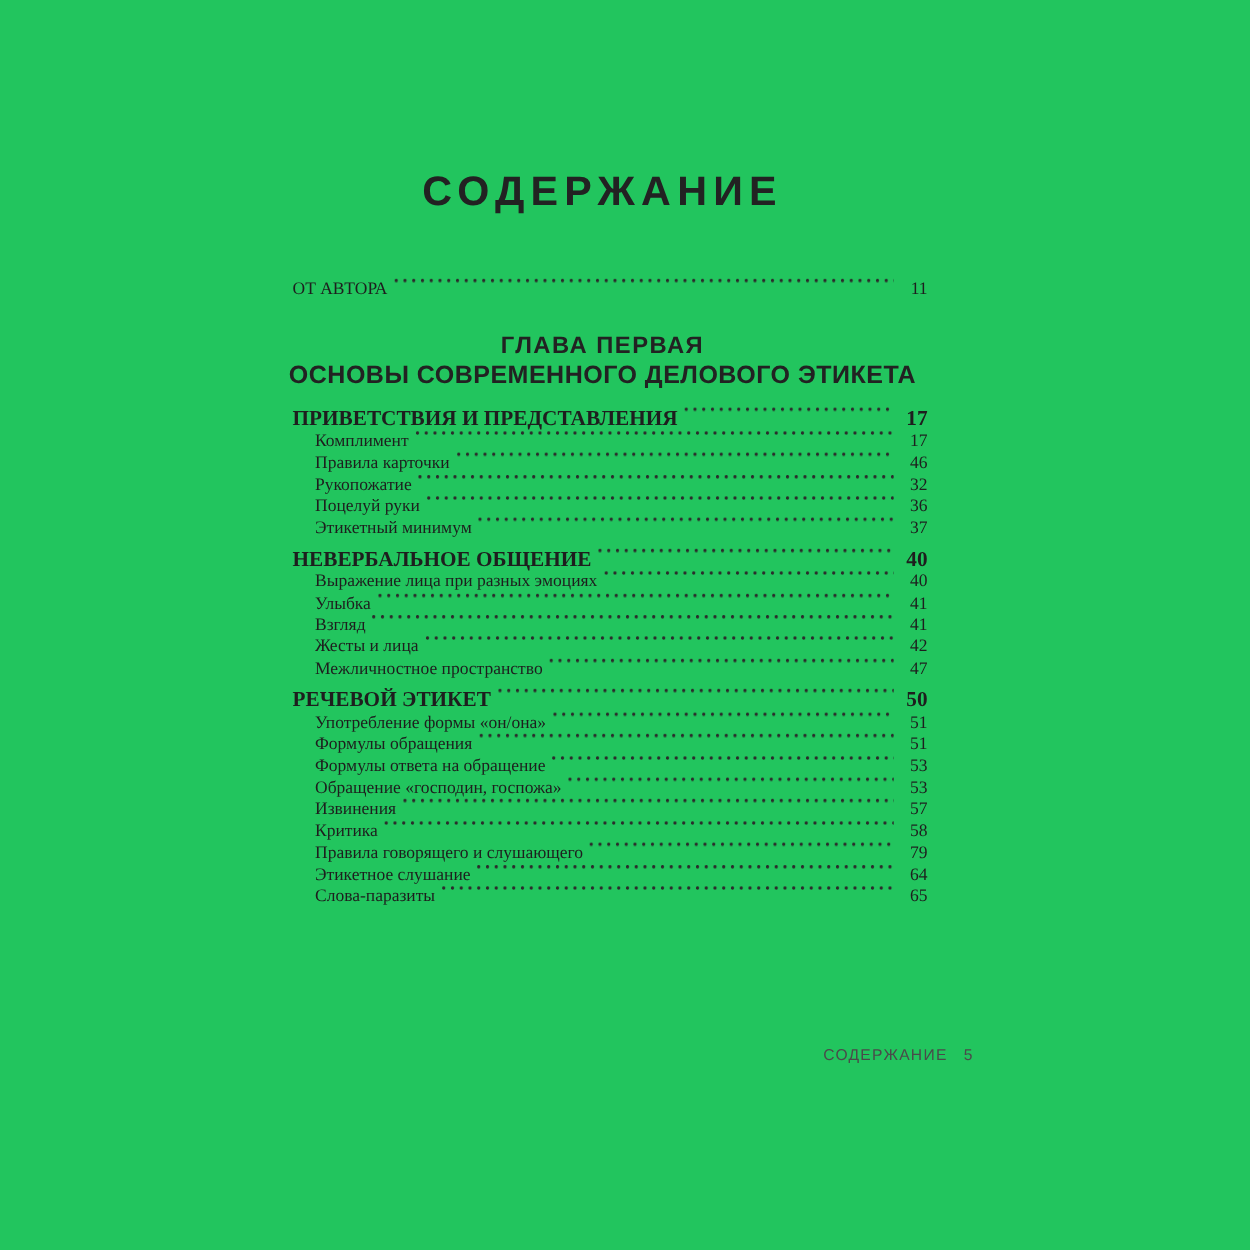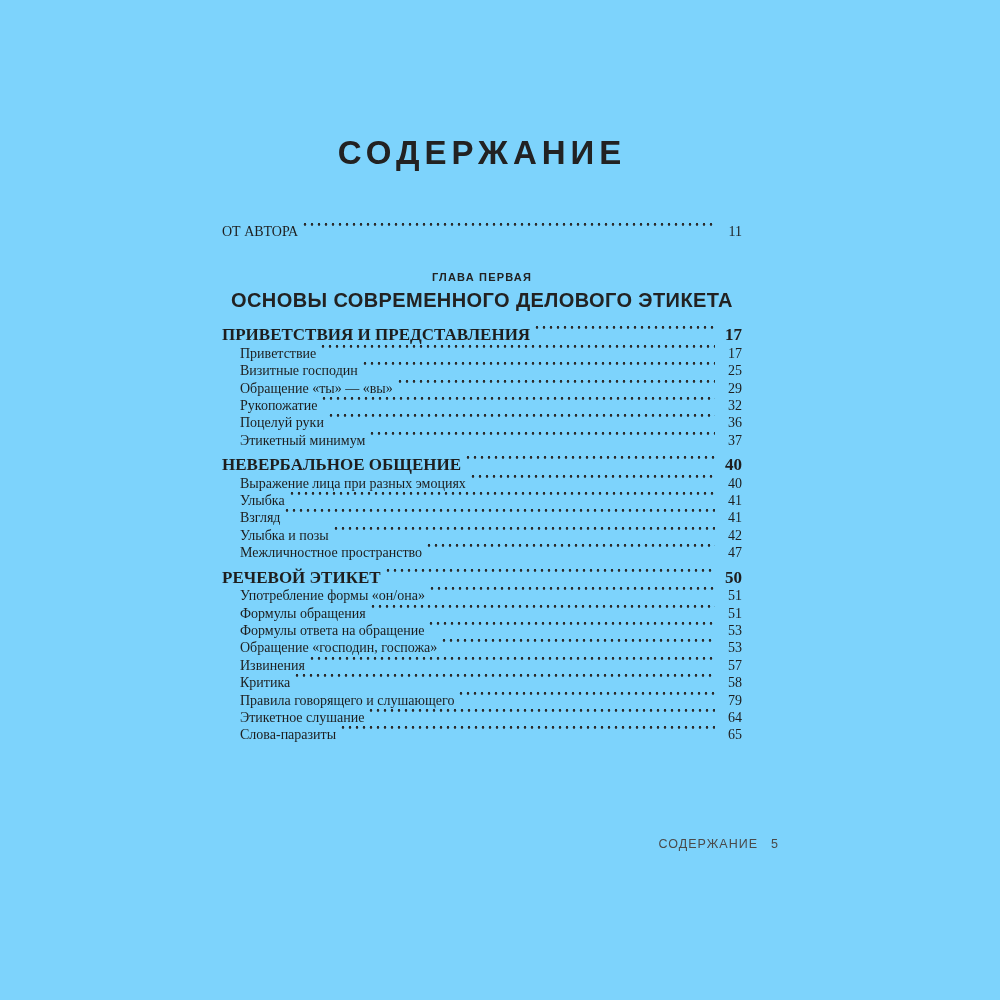--- a/index.html
+++ b/index.html
@@ -4,21 +4,21 @@
 <style>
   html, body {
     margin: 0;
     padding: 0;
     background: #ffffff;
   }
   .page {
     position: relative;
     width: 1000px;
     height: 1000px;
-    background: #7dd3fc;
+    background: #22c55e;
     overflow: hidden;
     font-family: "Liberation Serif", serif;
     color: #1e1e1e;
   }
   .content {
     position: absolute;
     left: 222px;
     top: 0;
     width: 520px;
   }
@@ -36,21 +36,21 @@
   .front-row {
     margin-top: 54px;
   }
   .chapter {
     margin-top: 29px;
     text-align: center;
     font-family: "Liberation Sans", sans-serif;
     color: #222222;
   }
   .chapter-kicker {
-    font-size: 11px;
+    font-size: 19px;
     font-weight: 700;
     letter-spacing: 1.2px;
     line-height: 16px;
   }
   .chapter-title {
     margin-top: 4px;
     font-size: 20px;
     font-weight: 700;
     letter-spacing: 0.4px;
     line-height: 22px;
@@ -58,20 +58,21 @@
   }
   .toc {
     margin-top: 15px;
   }
   .toc-row {
     display: flex;
     align-items: center;
     line-height: 17.4px;
     font-size: 14px;
     white-space: nowrap;
+    margin-left: 12px;
   }
   .toc-row.section-header {
     font-weight: 700;
     font-size: 17px;
     margin-top: 7px;
     margin-bottom: 1px;
   }
   .toc-row.item {
     padding-left: 18px;
   }
@@ -128,33 +129,28 @@
       <div class="chapter-title">ОСНОВЫ СОВРЕМЕННОГО ДЕЛОВОГО ЭТИКЕТА</div>
     </div>
 
     <div class="toc" id="toc">
         <div class="toc-row section-header">
     <span class="toc-label">ПРИВЕТСТВИЯ И ПРЕДСТАВЛЕНИЯ</span>
     <span class="toc-dots"></span>
     <span class="toc-page">17</span>
   </div>
         <div class="toc-row item">
-    <span class="toc-label">Приветствие</span>
+    <span class="toc-label">Комплимент</span>
     <span class="toc-dots"></span>
     <span class="toc-page">17</span>
   </div>
         <div class="toc-row item">
-    <span class="toc-label">Визитные господин</span>
-    <span class="toc-dots"></span>
-    <span class="toc-page">25</span>
-  </div>
-        <div class="toc-row item">
-    <span class="toc-label">Обращение «ты» — «вы»</span>
-    <span class="toc-dots"></span>
-    <span class="toc-page">29</span>
+    <span class="toc-label">Правила карточки</span>
+    <span class="toc-dots"></span>
+    <span class="toc-page">46</span>
   </div>
         <div class="toc-row item">
     <span class="toc-label">Рукопожатие</span>
     <span class="toc-dots"></span>
     <span class="toc-page">32</span>
   </div>
         <div class="toc-row item">
     <span class="toc-label">Поцелуй руки</span>
     <span class="toc-dots"></span>
     <span class="toc-page">36</span>
@@ -178,21 +174,21 @@
     <span class="toc-label">Улыбка</span>
     <span class="toc-dots"></span>
     <span class="toc-page">41</span>
   </div>
         <div class="toc-row item">
     <span class="toc-label">Взгляд</span>
     <span class="toc-dots"></span>
     <span class="toc-page">41</span>
   </div>
         <div class="toc-row item">
-    <span class="toc-label">Улыбка и позы</span>
+    <span class="toc-label">Жесты и лица</span>
     <span class="toc-dots"></span>
     <span class="toc-page">42</span>
   </div>
         <div class="toc-row item">
     <span class="toc-label">Межличностное пространство</span>
     <span class="toc-dots"></span>
     <span class="toc-page">47</span>
   </div>
         <div class="toc-row section-header">
     <span class="toc-label">РЕЧЕВОЙ ЭТИКЕТ</span>

